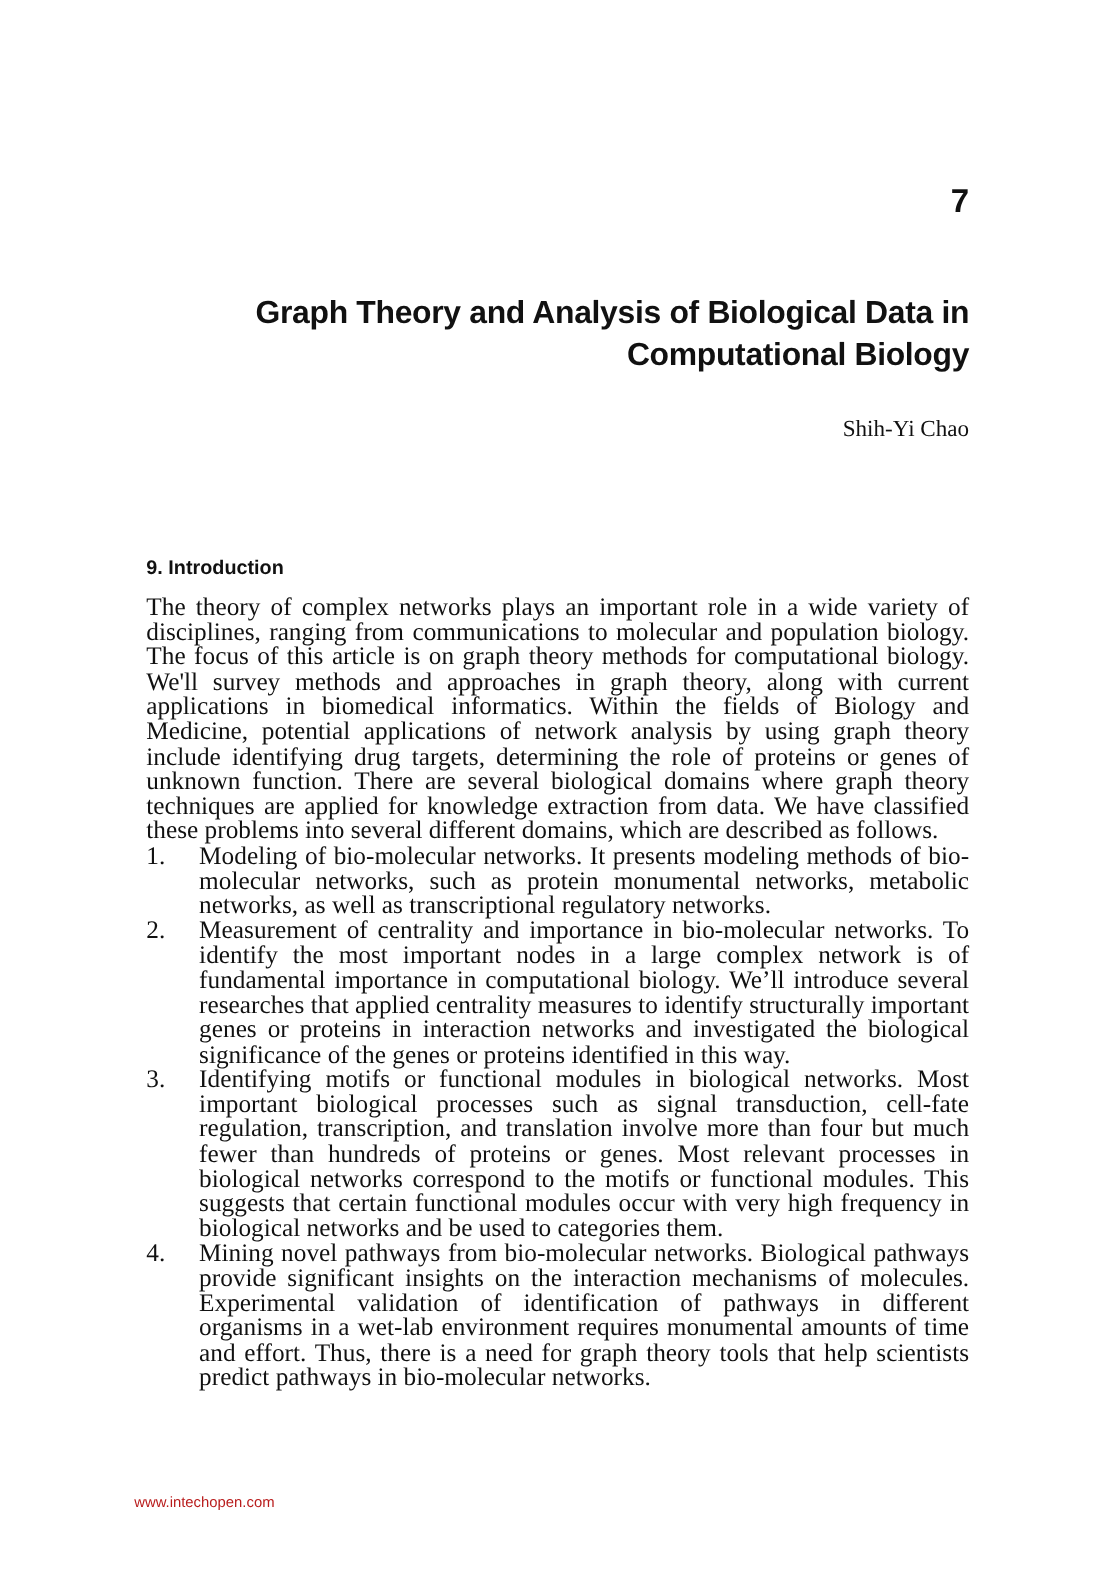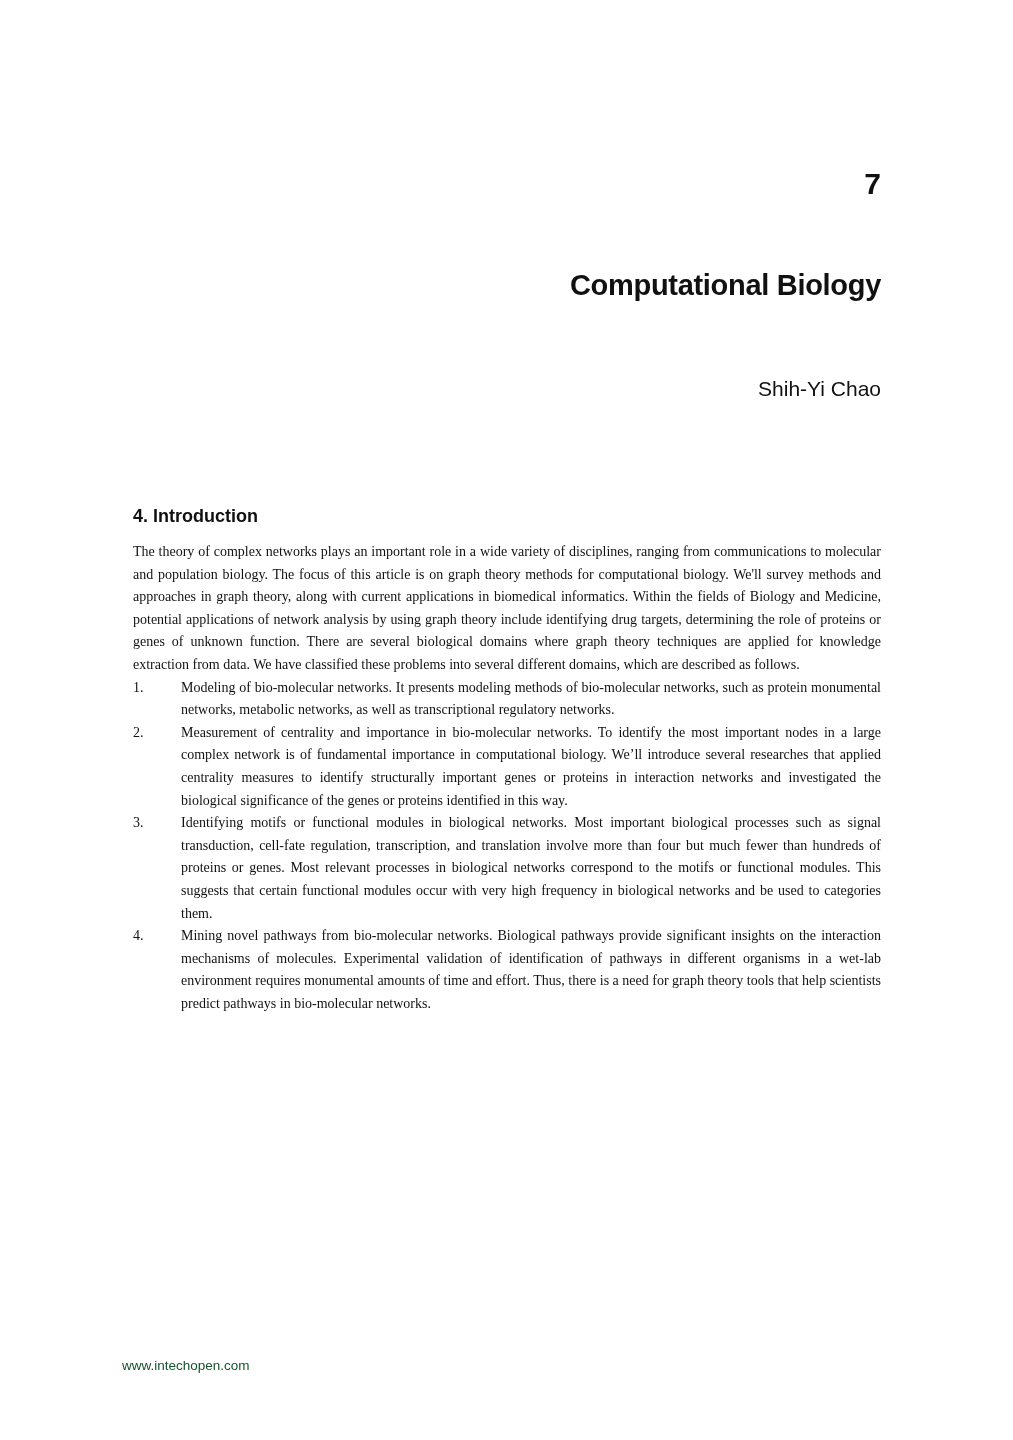--- a/index.html
+++ b/index.html
@@ -10,57 +10,58 @@
       font-size: 30px; line-height: 36px;
     }
     .title {
       position: absolute; left: 130px; right: 132px; top: 266px;
       font-family: "Liberation Sans", sans-serif; font-weight: bold;
       font-size: 29px; line-height: 38px; text-align: right; letter-spacing: -0.3px;
     }
     .title span { display: block; }
     .author-block {
       position: absolute; right: 132px; top: 375px; text-align: right;
-      font-family: Liberation Sans, sans-serif;
+      font-family: Liberation Serif, serif;
     }
     .author-name { font-size: 21px; line-height: 28px; }
     .affil { font-style: italic; font-size: 17.5px; line-height: 24px; }
     .section-heading {
       position: absolute; left: 133px; top: 504px;
       font-family: "Liberation Sans", sans-serif; font-weight: bold;
       font-size: 18px; line-height: 24px;
     }
     .body {
       position: absolute; left: 133px; right: 132px; top: 541px;
-      font-family: "Liberation Serif", serif; font-size: 14px; line-height: 22.6px;
+      font-family: "Liberation Serif", serif; font-size: 23px; line-height: 22.6px;
     }
     .para { margin: 0; text-align: justify; }
     .list { margin: 0; padding: 0; list-style: none; }
     .list-item { display: flex; }
     .list-num { width: 48px; flex: 0 0 48px; }
     .list-text { flex: 1; text-align: justify; }
     .footer-url {
       position: absolute; left: 122px; top: 1358px;
-      font-family: "Liberation Sans", sans-serif; font-size: 13.5px; color: #14532d;
+      font-family: "Liberation Sans", sans-serif; font-size: 13.5px; color: #b91c1c;
     }
   </style>
 </head>
 <body>
 
 <div class="chapter-num">7</div>
 
 <h1 class="title" style="margin:0;font-weight:bold;">
+  <span>Graph Theory and Analysis of Biological Data in</span>
   <span>Computational Biology</span>
 </h1>
 
 <div class="author-block">
   <div class="author-name">Shih-Yi Chao</div>
 </div>
 
-<h2 class="section-heading" style="margin:0;">4. Introduction</h2>
+<h2 class="section-heading" style="margin:0;">9. Introduction</h2>
 
 <div class="body">
   <p class="para">The theory of complex networks plays an important role in a wide variety of disciplines, ranging from communications to molecular and population biology. The focus of this article is on graph theory methods for computational biology. We'll survey methods and approaches in graph theory, along with current applications in biomedical informatics. Within the fields of Biology and Medicine, potential applications of network analysis by using graph theory include identifying drug targets, determining the role of proteins or genes of unknown function. There are several biological domains where graph theory techniques are applied for knowledge extraction from data. We have classified these problems into several different domains, which are described as follows.</p>
   <ol class="list">
     <li class="list-item">
       <span class="list-num">1.</span>
       <span class="list-text">Modeling of bio-molecular networks. It presents modeling methods of bio-molecular networks, such as protein monumental networks, metabolic networks, as well as transcriptional regulatory networks.</span>
     </li>
     <li class="list-item">
       <span class="list-num">2.</span>

